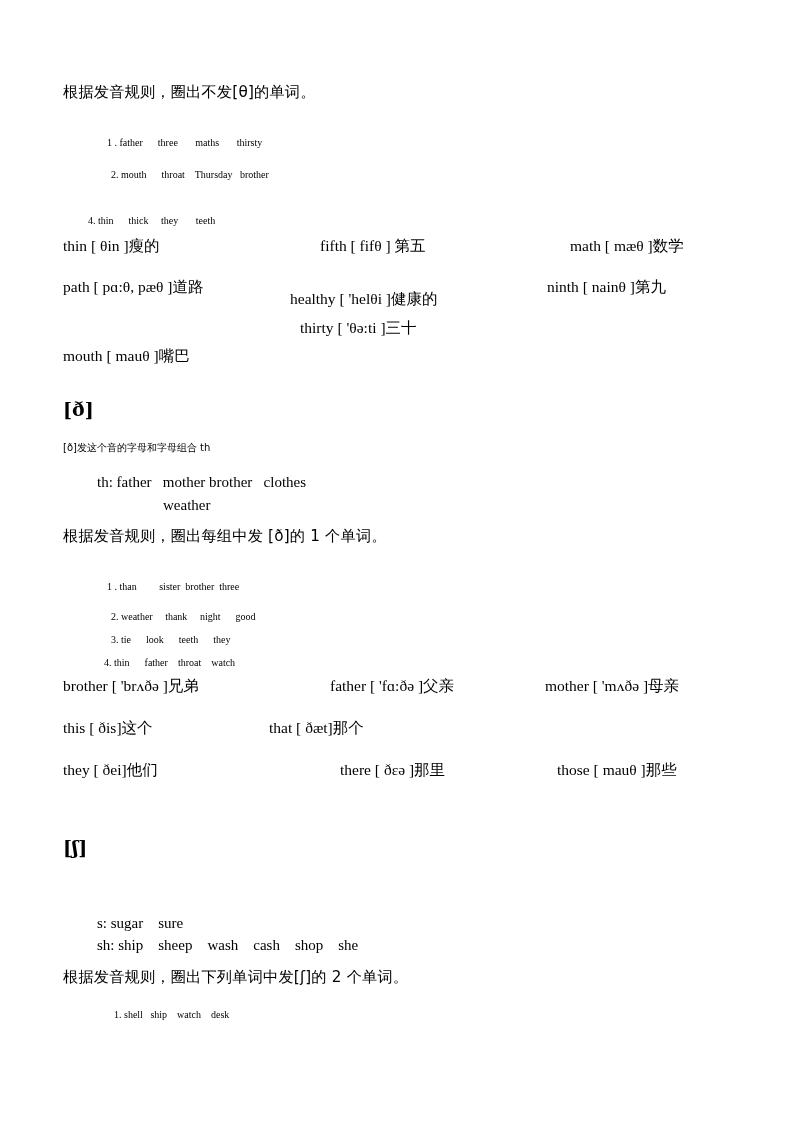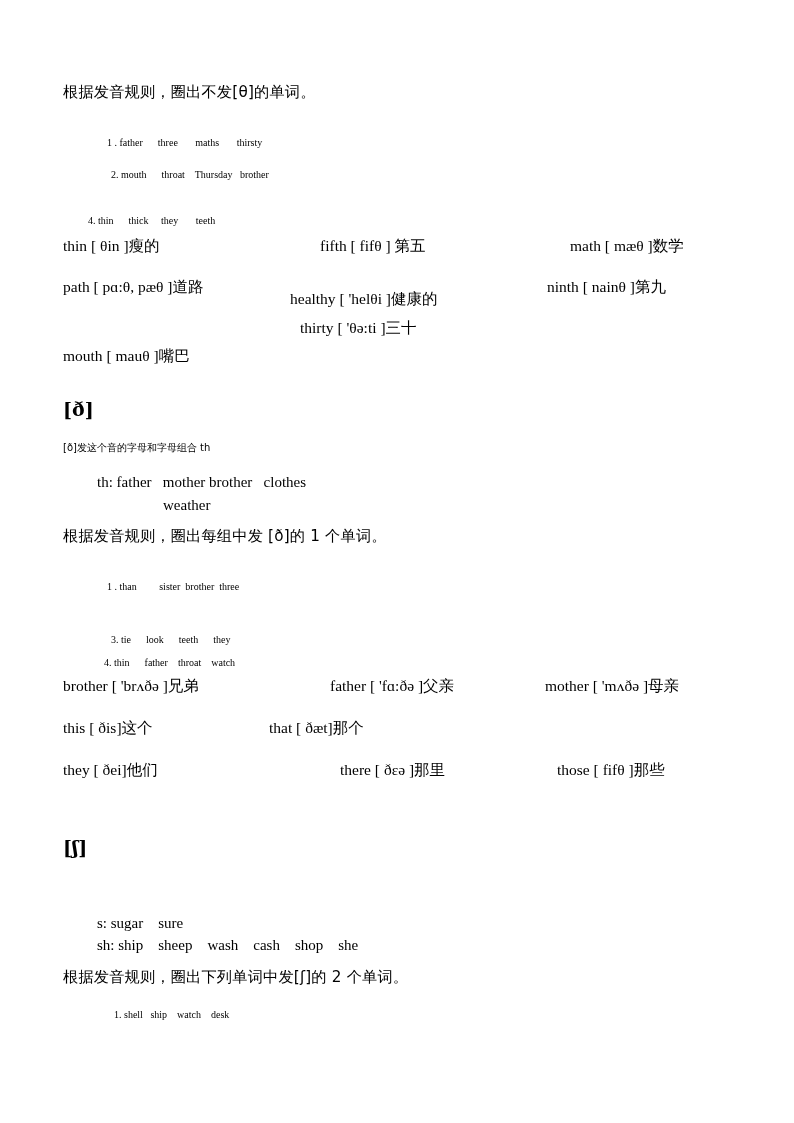--- a/index.html
+++ b/index.html
@@ -90,39 +90,42 @@
 
   <div class="line small-list" style="left:97px; top:475px;">th: father   mother brother   clothes</div>
   <div class="line small-list" style="left:163px; top:498px;">weather</div>
 
   <div class="line instr" style="left:63px; top:529px;">根据发音规则，圈出每组中发 [ð]的 1 个单词。</div>
 
   <div class="line wordrow" style="left:97px; top:572px;">
     <span>1 .</span><span> </span><span>than</span><span>         </span><span>sister</span><span>  </span><span>brother</span><span>  </span><span>three</span>
   </div>
 
+  <div class="line wordrow" style="left:101px; top:602px;">
+    <span>2.</span><span> </span><span>weather</span><span>     </span><span>thank</span><span>     </span><span>night</span><span>      </span><span>good</span>
+  </div>
 
   <div class="line wordrow" style="left:101px; top:625px;">
     <span>3.</span><span> </span><span>tie</span><span>      </span><span>look</span><span>      </span><span>teeth</span><span>      </span><span>they</span>
   </div>
 
   <div class="line wordrow" style="left:94px; top:648px;">
     <span>4.</span><span> </span><span>thin</span><span>      </span><span>father</span><span>    </span><span>throat</span><span>    </span><span>watch</span>
   </div>
 
   <div class="line vocab" style="left:63px; top:678px;">brother [ 'brʌðə ]兄弟</div>
   <div class="line vocab" style="left:330px; top:678px;">father [ 'fɑ:ðə ]父亲</div>
   <div class="line vocab" style="left:545px; top:678px;">mother [ 'mʌðə ]母亲</div>
 
   <div class="line vocab" style="left:63px; top:720px;">this [ ðis]这个</div>
   <div class="line vocab" style="left:269px; top:720px;">that [ ðæt]那个</div>
 
   <div class="line vocab" style="left:63px; top:762px;">they [ ðei]他们</div>
   <div class="line vocab" style="left:340px; top:762px;">there [ ðɛə ]那里</div>
-  <div class="line vocab" style="left:557px; top:762px;">those [ fifθ ]那些</div>
+  <div class="line vocab" style="left:557px; top:762px;">those [ mauθ ]那些</div>
 
   <div class="line phon-head" style="left:63px; top:838px;">[ʃ]</div>
 
 
   <div class="line small-list" style="left:97px; top:916px;">s: sugar    sure</div>
   <div class="line small-list" style="left:97px; top:938px;">sh: ship    sheep    wash    cash    shop    she</div>
 
   <div class="line instr" style="left:63px; top:970px;">根据发音规则，圈出下列单词中发[ʃ]的 2 个单词。</div>
 
   <div class="line wordrow" style="left:104px; top:1000px;">

